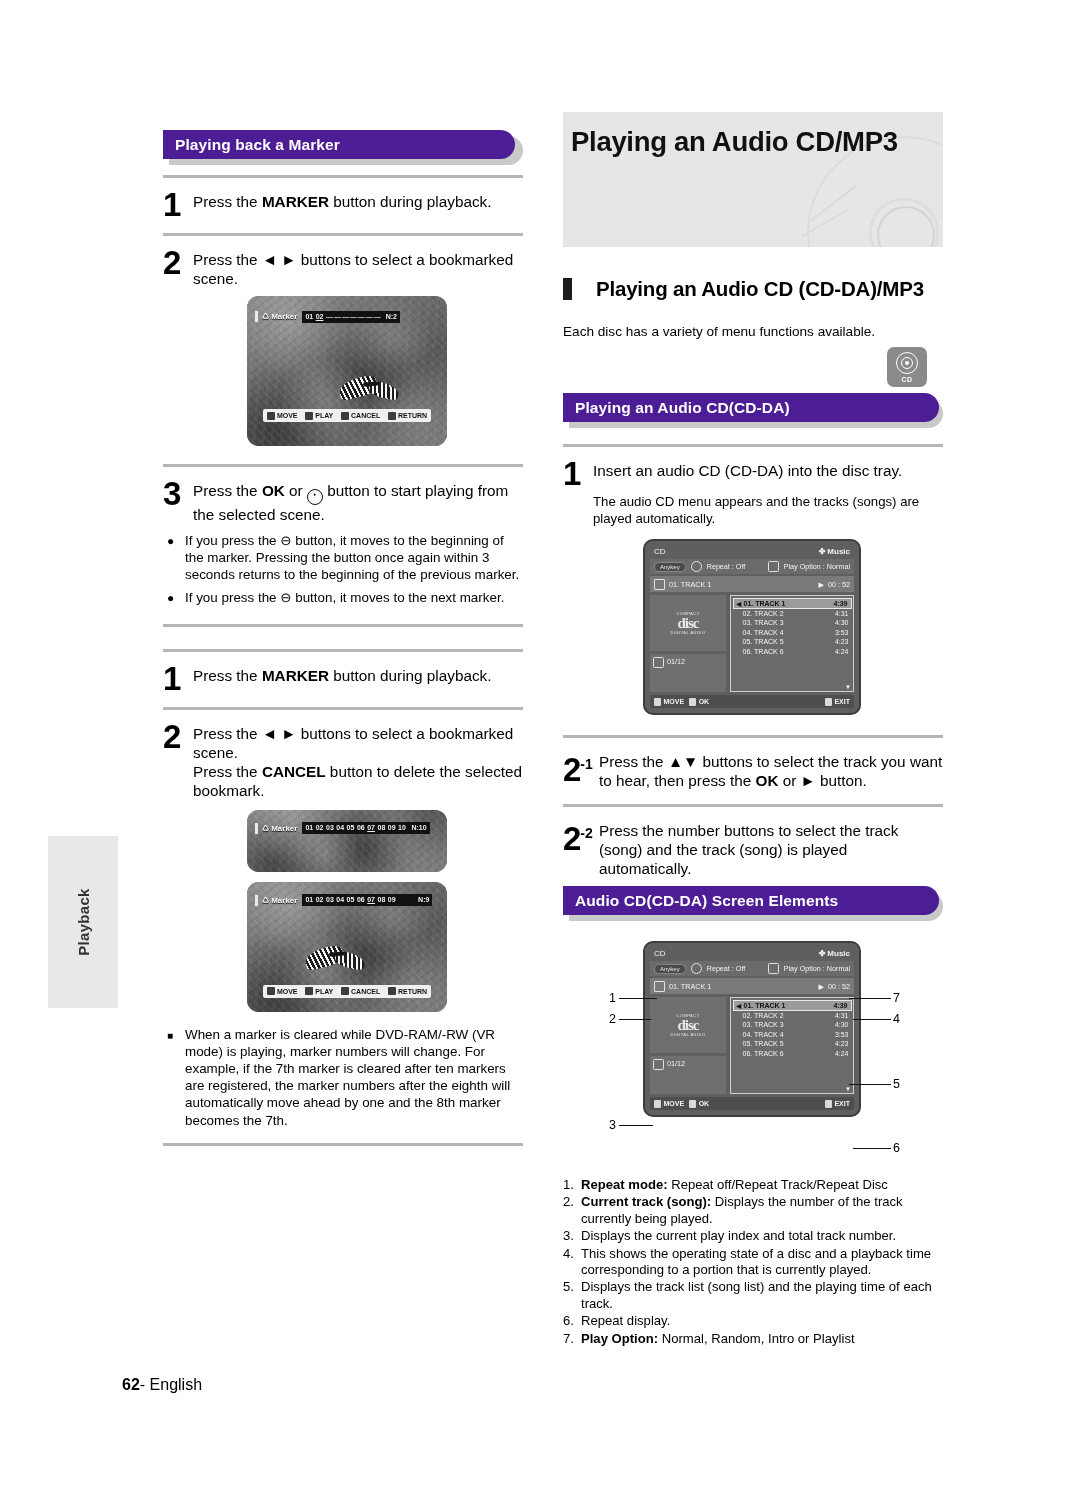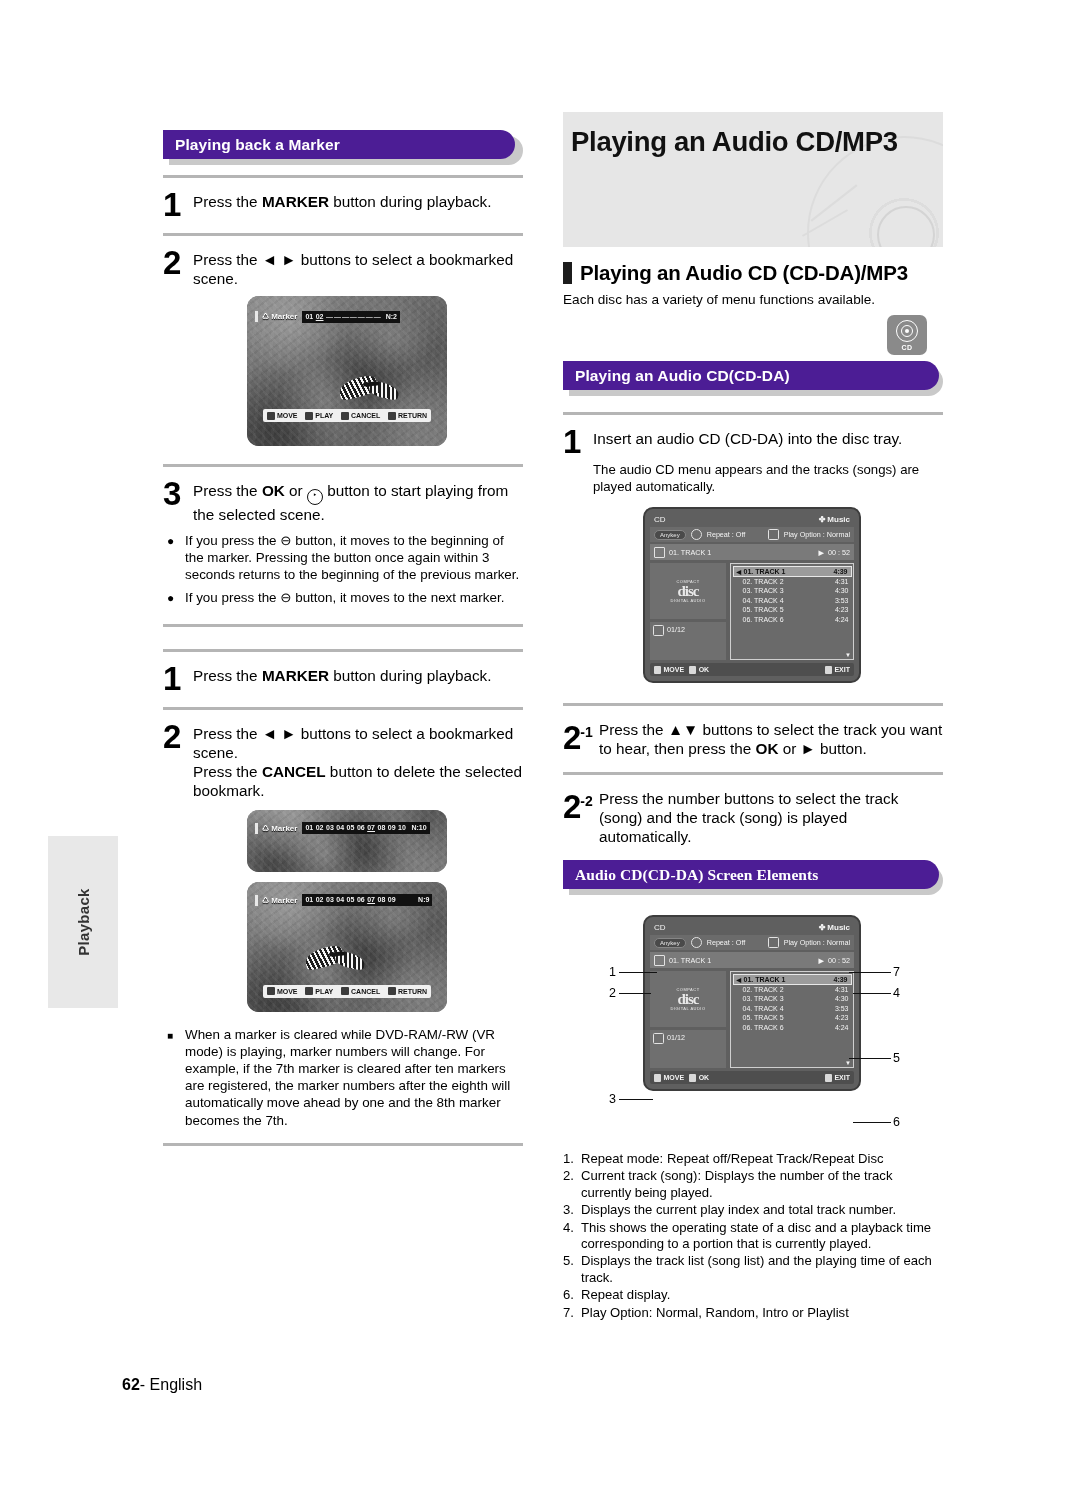--- a/index.html
+++ b/index.html
@@ -92,21 +92,21 @@
   .banner .disc{position:absolute;right:-58px;top:24px;width:190px;height:190px;border-radius:50%;
      border:2px solid #dcdcdc;background:
        radial-gradient(circle, #e6e6e6 0 24%, #dddddd 24% 26%, #e6e6e6 26% 100%);}
   .banner .disc:after{content:"";position:absolute;left:50%;top:50%;width:54px;height:54px;
      margin:-27px 0 0 -27px;border-radius:50%;border:2px solid #d4d4d4;}
   .banner .ray{position:absolute;background:#dcdcdc;}
 
   
   .h2row{display:flex;align-items:center;margin:14px 0 6px 0;}
   .h2row .tick{width:9px;height:22px;background:#1c1c1c;margin-right:8px;}
-  .h2row h2{margin:0;font-size:20.5px;font-weight:bold;letter-spacing:-.2px;}
+  .h2row h2{margin:16px;font-size:20.5px;font-weight:bold;letter-spacing:-.2px;}
   .lead{font-size:13.6px;line-height:18px;margin:0 0 6px 0;}
 
   
   .cdbadge{width:40px;height:40px;border-radius:7px;background:#8a8a8a;position:relative;
      display:flex;flex-direction:column;align-items:center;justify-content:center;}
   .cdbadge .ring{width:20px;height:20px;border-radius:50%;border:1.6px solid #fff;position:relative;
      display:flex;align-items:center;justify-content:center;}
   .cdbadge .ring:before{content:"";width:10px;height:10px;border-radius:50%;border:1.4px solid #fff;}
   .cdbadge .ring:after{content:"";position:absolute;width:4px;height:4px;border-radius:50%;background:#fff;}
   .cdbadge .cap{font-size:7px;color:#fff;font-weight:bold;margin-top:2px;letter-spacing:.4px;}
@@ -151,21 +151,21 @@
   
   .callwrap{position:relative;height:240px;margin-top:10px;}
   .callwrap .cdscr{position:absolute;left:80px;top:14px;width:218px;}
   .calllbl{position:absolute;font-size:12.5px;}
   .callline{position:absolute;height:1.3px;background:#111;}
 
   
   .dl{margin-top:10px;}
   .dl .li{display:flex;font-size:13.1px;line-height:16.4px;margin-bottom:1px;}
   .dl .li .n{flex:0 0 18px;}
-  .dl .li b{font-weight:normal;}
+  .dl .li b{font-weight:bold;}
 
   .footer{position:absolute;left:122px;top:1376px;font-size:16px;}
   .footer b{font-weight:bold;}
 </style>
 </head>
 <body>
 
 <div class="page">
 
   <div class="side-tab">
@@ -475,21 +475,21 @@
       <div class="txt" style="padding-left:6px;"><span>Press the </span><b>▲▼</b><span> buttons to select the track you want to hear,  then press the </span><b>OK</b><span> or </span><b>►</b><span> button.</span></div>
     </div>
 
     <div class="rule"></div>
 
     <div class="step">
       <div class="num"><span>2</span><sup>-2</sup></div>
       <div class="txt" style="padding-left:6px;">Press the number buttons to select the track (song) and the track (song) is played automatically.</div>
     </div>
 
-    <div class="secbar wide" style="margin-top:14px;font-family:Liberation Serif, serif;">
+    <div class="secbar wide" style="margin-top:8px;">
       <div class="shadow"></div>
       <div class="body">
         <b>Audio CD(CD-DA) Screen Elements</b>
       </div>
     </div>
 
     <div class="callwrap">
       <div class="cdscr">
         <div class="topline">
           <div class="l">CD</div>

